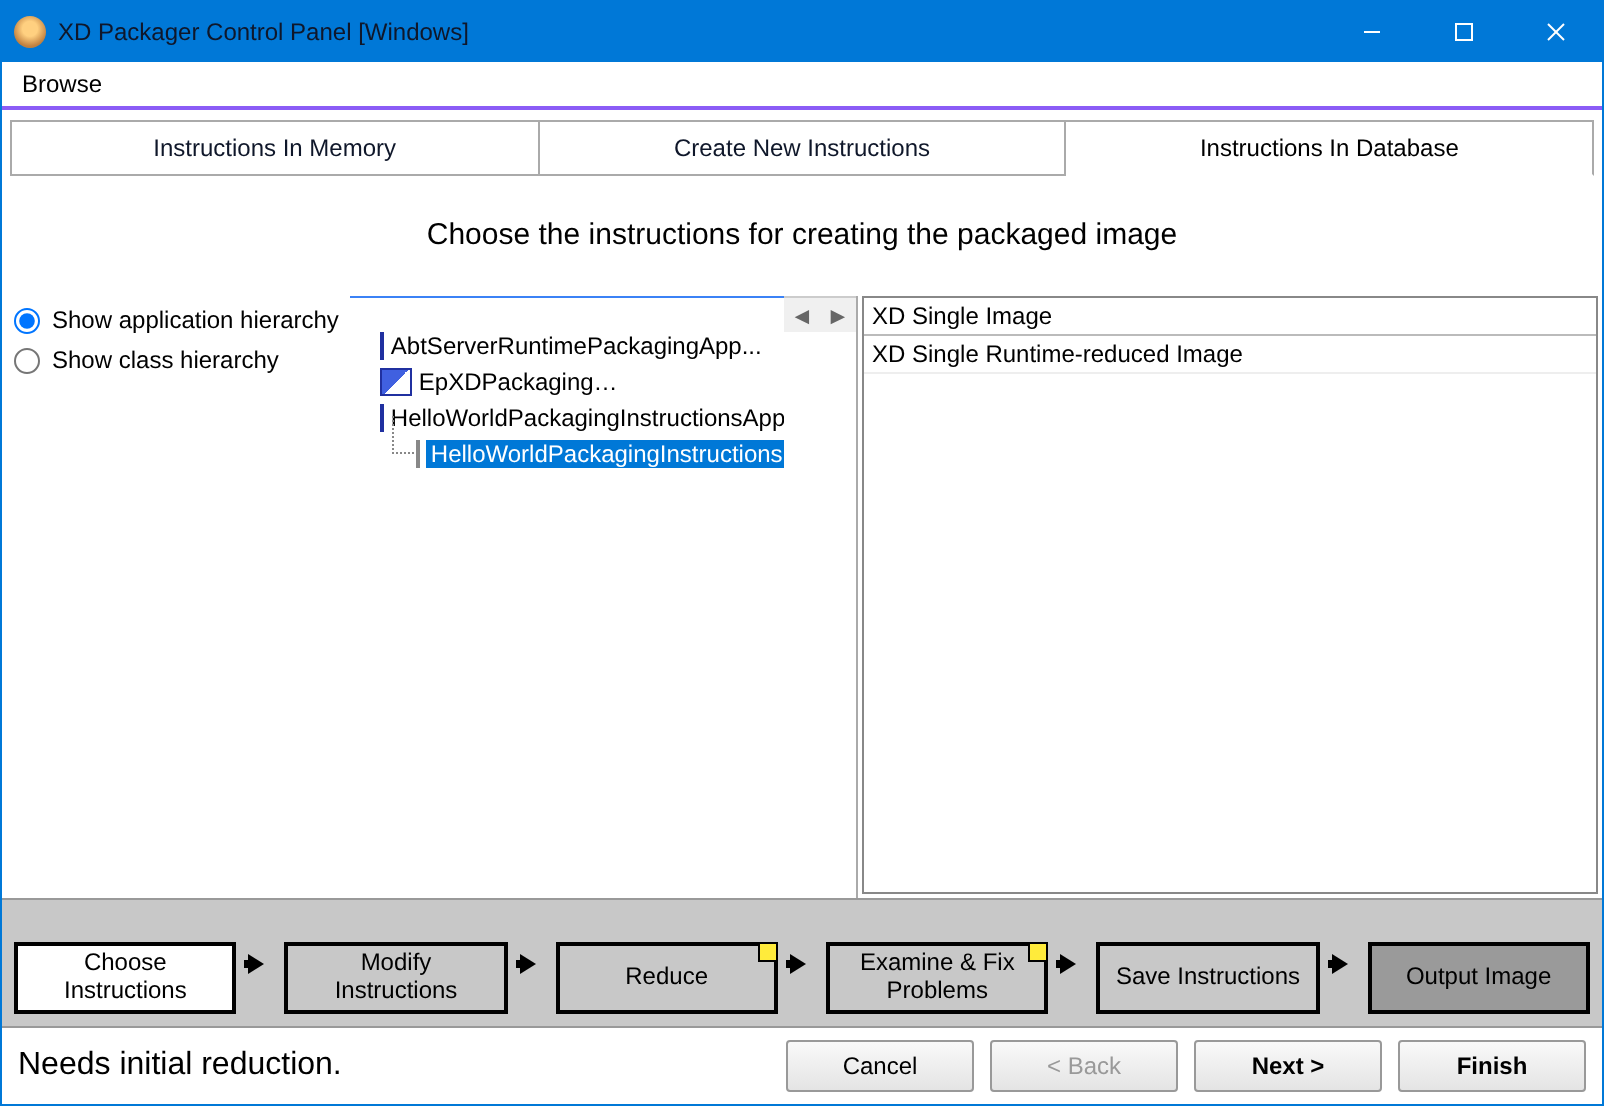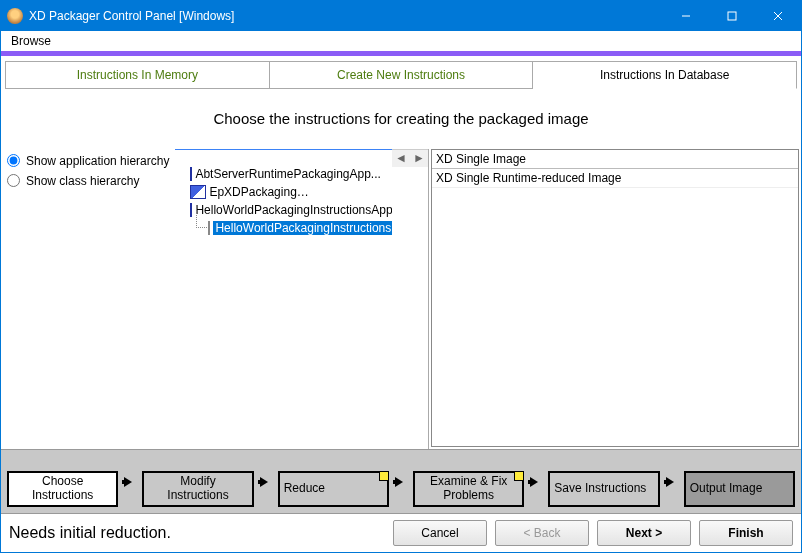--- a/index.html
+++ b/index.html
@@ -1,29 +1,29 @@
 <!DOCTYPE html>
 <html><head>
 <meta charset="utf-8">
 <style>
   * { box-sizing: border-box; margin: 0; padding: 0; }
   body { font-family: "Segoe UI", Tahoma, sans-serif; font-size: 12px; background: #fff; width: 802px; height: 553px; overflow: hidden; display: flex; flex-direction: column; border: 1px solid #0078d7; }
   
-  .titlebar { background: #0078d7; color: #ffffff; height: 34px; display: flex; align-items: center; padding-left: 6px; }
+  .titlebar { background: #0078d7; color: #0f172a; height: 34px; display: flex; align-items: center; padding-left: 6px; }
   .titlebar .app-icon { width: 16px; height: 16px; background: radial-gradient(circle at 50% 40%, #ffd080 30%, #c08040 70%); border-radius: 50%; margin-right: 6px; }
   .titlebar .title { flex: 1; font-size: 12px; }
   .titlebar .winbtn { width: 46px; height: 30px; display: flex; align-items: center; justify-content: center; }
   .titlebar .winbtn svg { stroke: #fff; fill: none; }
 
-  .menubar { background: #fff; height: 28px; border-bottom: 5px solid #8b5cf6; display: flex; align-items: center; padding-left: 4px; }
+  .menubar { background: #fff; height: 28px; border-bottom: 2px solid #8b5cf6; display: flex; align-items: center; padding-left: 4px; }
   .menubar .menuitem { padding: 2px 6px; }
 
   .tabstrip { padding: 4px 4px 0 4px; }
   .tabrow { display: flex; }
-  .tab { flex: 1; text-align: center; padding: 6px 0; border: 1px solid #aaa; border-bottom: 1px solid #aaa; color: #4d7c0f; background: #fff; position: relative; top: 1px; }
+  .tab { flex: 1; text-align: center; padding: 6px 0; border: 1px solid #aaa; border-bottom: 1px solid #aaa; color: #0f172a; background: #fff; position: relative; top: 1px; }
   .tab + .tab { border-left: none; }
   .tab.active { color: #000; border-bottom: 1px solid #fff; z-index: 2; }
 
   .heading { text-align: center; font-size: 15px; padding: 22px; }
 
   .panes { display: flex; height: 350px; }
   .leftpane { flex: 0 0 428px; display: flex; flex-direction: row; border-right: 1px solid #aaa; }
   .rightpane { flex: 1; display: flex; flex-direction: column; }
 
   .radiogroup { padding: 2px 6px; }
@@ -42,21 +42,21 @@
   .hscroll { height: 18px; background: #f0f0f0; display: flex; border-top: 1px solid #ccc; }
   .hscroll .arrow { width: 18px; display:flex; align-items:center; justify-content:center; color:#666; }
   .hscroll .track { flex:1; }
 
   .list { flex: 1; border:1px solid #888; margin:0 2px 2px 2px; }
   .list-item { padding: 2px 4px; border-bottom: 1px solid #eee; }
   .list-item.sel { background: #fff; }
   .list-item:first-child { border-bottom: 1px solid #bbb; }
 
   .wizard { background: #c8c8c8; padding: 6px; display: flex; align-items: center; gap: 2px; border-top:1px solid #999; border-bottom:1px solid #999; }
-  .step { background: #c8c8c8; border: 2px solid #000; height: 36px; flex:1; display:flex; align-items:center; justify-content:flex-start; text-align:center; line-height:1.15; padding:0 4px; position: relative; margin-top: 15px; }
+  .step { background: #c8c8c8; border: 2px solid #000; height: 36px; flex:1; display:flex; align-items:center; justify-content:center; text-align:center; line-height:1.15; padding:0 4px; position: relative; margin-top: 15px; }
   .step.active { background: #fff; }
   .step.disabled { background: #9a9a9a; }
   .arrowcell { width: 20px; display:flex; align-items:center; justify-content:center; }
   .arrowcell svg { fill:#000; }
   .step .note { position:absolute; top:-2px; right:-2px; width:10px; height:10px; background:#ffeb3b; border:1px solid #000; }
 
   .bottombar { display:flex; align-items:center; padding: 6px 8px; gap: 8px; }
   .status { flex:1; font-size: 16px; }
   .btn { min-width: 94px; height: 26px; background: linear-gradient(#f9f9f9,#e4e4e4); border:1px solid #999; border-radius:2px; display:flex; align-items:center; justify-content:center; }
   .btn.bold { font-weight: bold; }

